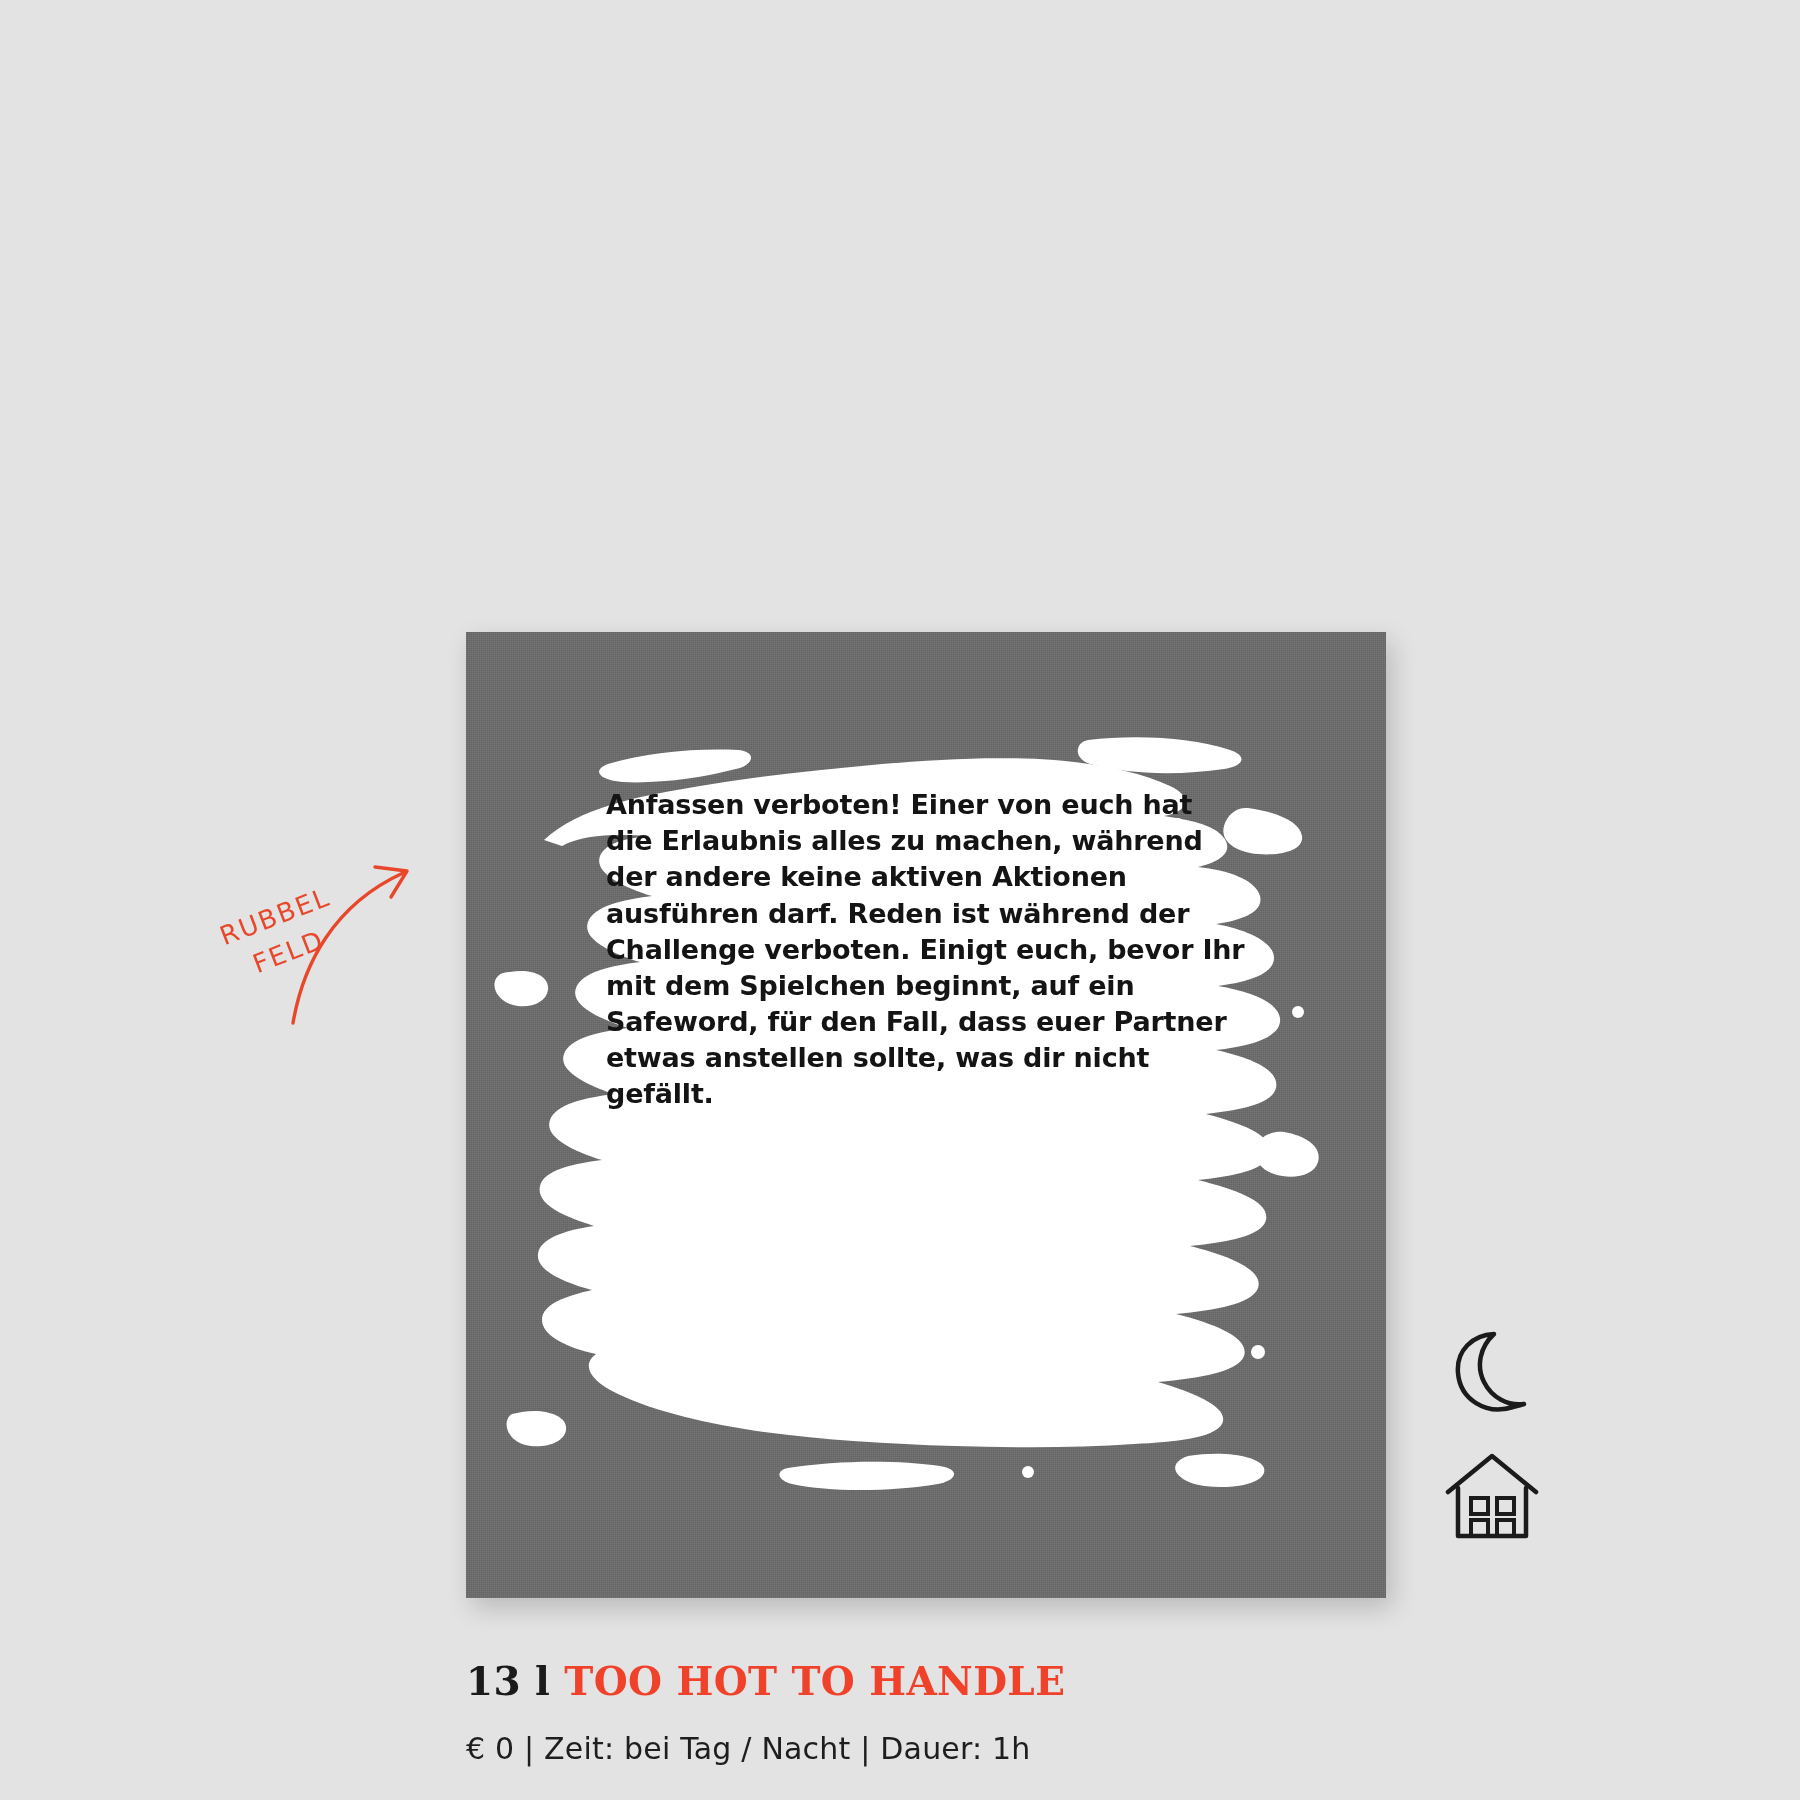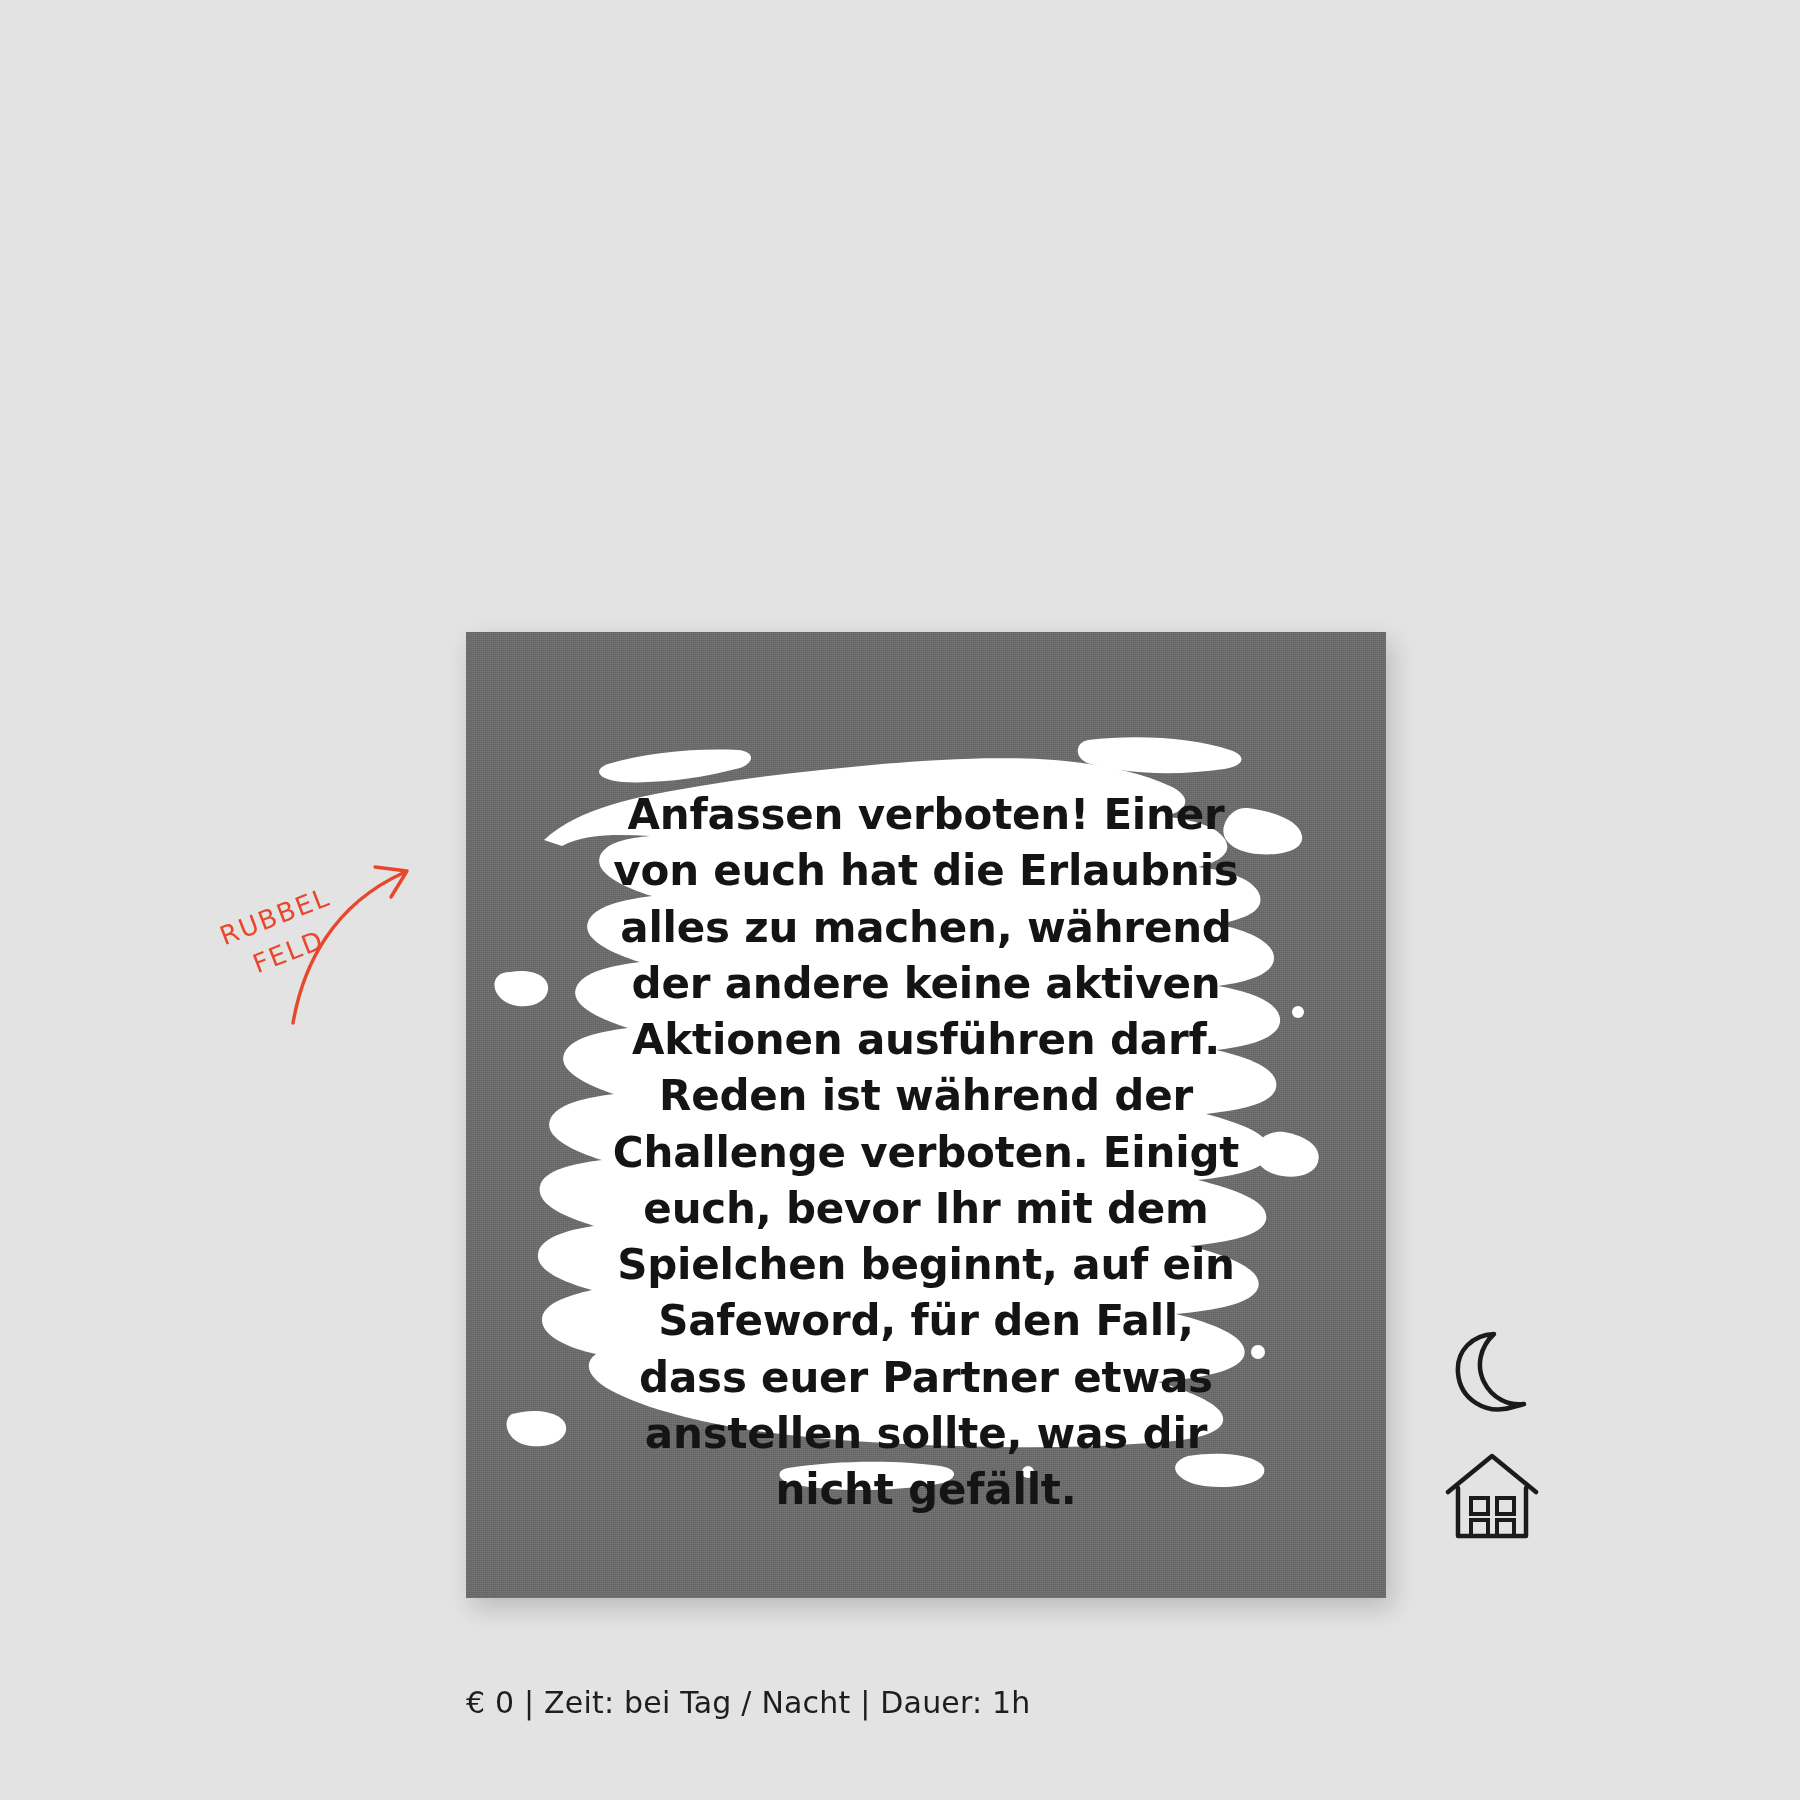--- a/index.html
+++ b/index.html
@@ -39,23 +39,23 @@
     width: 850px;
     height: 790px;
   }
   #scratch-patch svg { display: block; width: 100%; height: 100%; }
 
   #card-text {
     position: absolute;
     left: 140px;
     top: 155px;
     width: 640px;
-    text-align: center;
+    text-align: left;
     font-family: "DejaVu Sans", sans-serif;
-    font-size: 42px;
+    font-size: 27px;
     font-weight: 700;
     line-height: 1.34;
     color: #141414;
     letter-spacing: -0.2px;
     white-space: pre-wrap;
   }
 
   
   #rubbel-annotation {
     position: absolute;
@@ -195,14 +195,18 @@
       <path d="M16,40 L16,88 L84,88 L84,40" fill="none" stroke="#1b1b1b" stroke-width="4.5" stroke-linecap="round" stroke-linejoin="round"></path>
       <rect x="29" y="50" width="17" height="16" fill="none" stroke="#1b1b1b" stroke-width="4"></rect>
       <rect x="55" y="50" width="17" height="16" fill="none" stroke="#1b1b1b" stroke-width="4"></rect>
       <rect x="29" y="72" width="17" height="16" fill="none" stroke="#1b1b1b" stroke-width="4"></rect>
       <rect x="55" y="72" width="17" height="16" fill="none" stroke="#1b1b1b" stroke-width="4"></rect>
     </svg>
   </div>
 </div>
 
 <div id="footer">
+  <div id="footer-title">
+    <span id="footer-number">13 l</span>
+    <span id="footer-name">TOO HOT TO HANDLE</span>
+  </div>
   <div id="footer-meta">€ 0 | Zeit: bei Tag / Nacht | Dauer: 1h</div>
 </div>
 
 </body></html>

